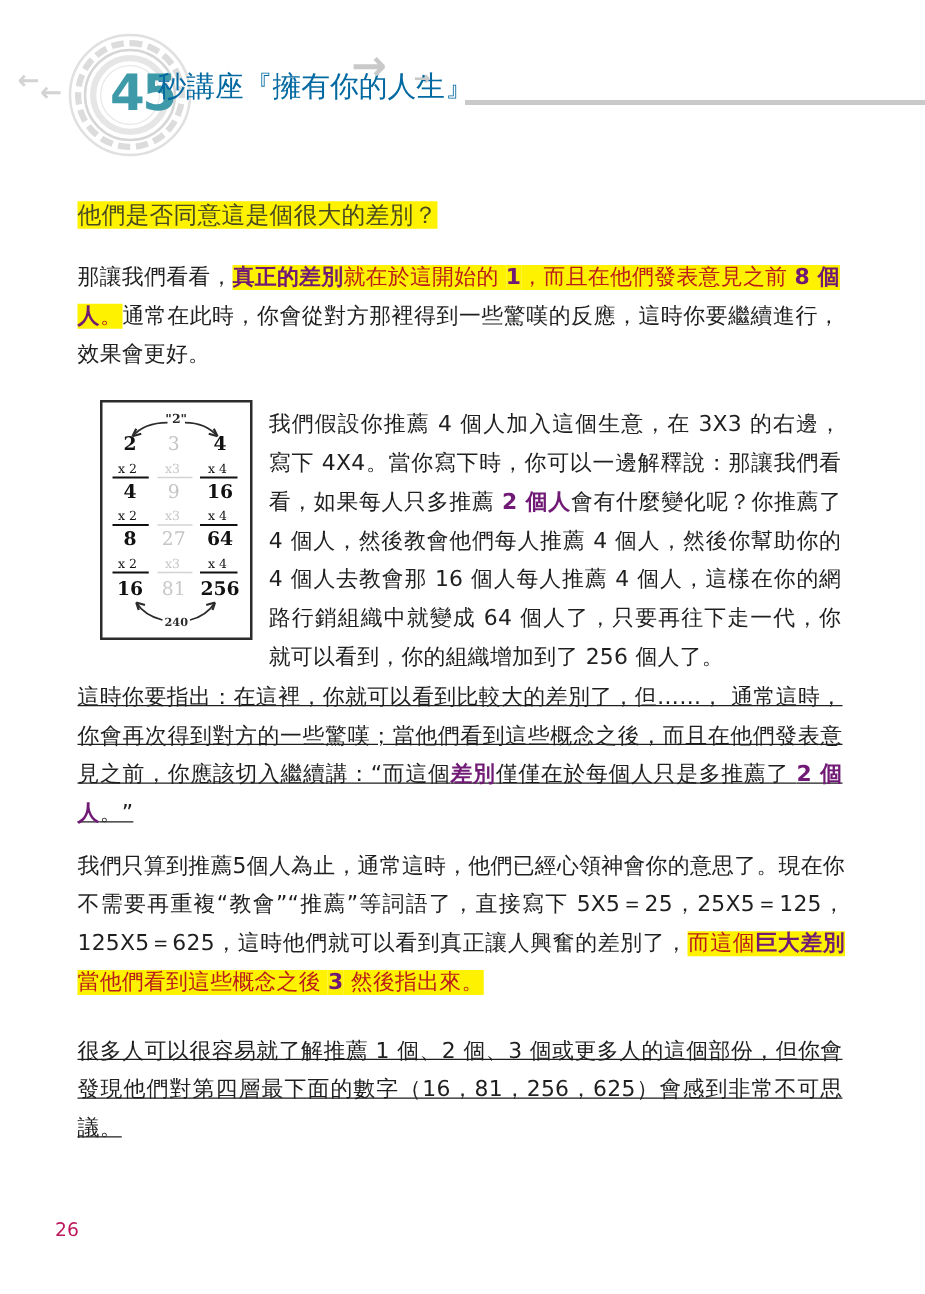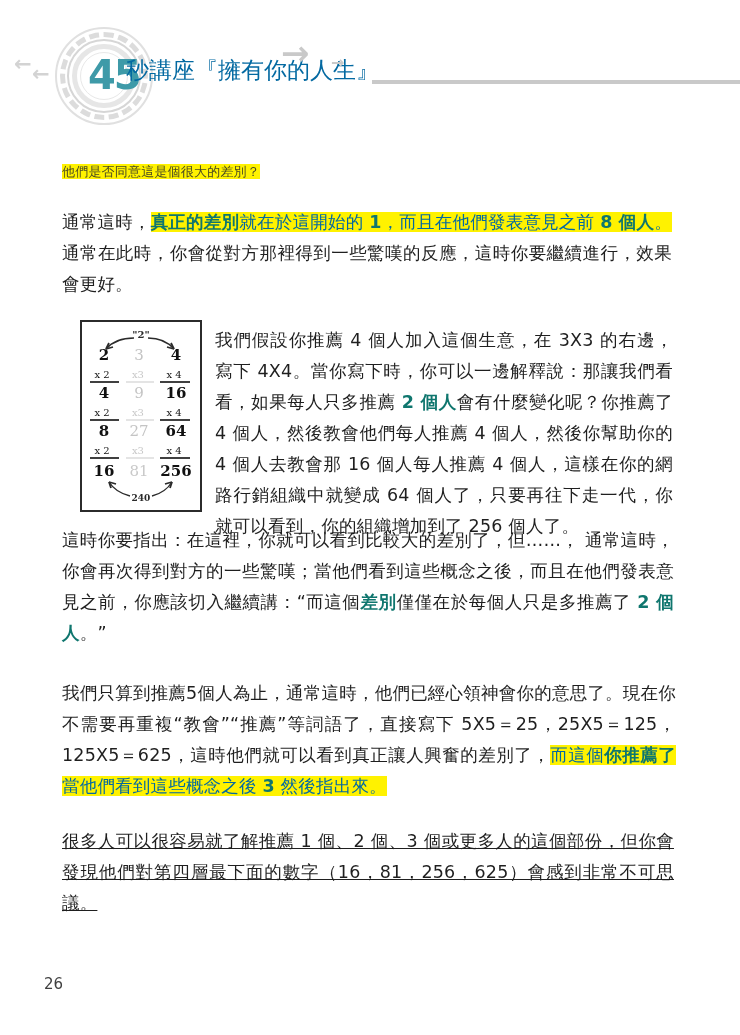--- a/index.html
+++ b/index.html
@@ -105,56 +105,56 @@
     color: #1f1f1f;
     text-align: justify;
     font-family: "DejaVu Sans", sans-serif;
     letter-spacing: 0.2px;
   }
   .hl {
     background: #fff200;
   }
   .hl-dim {
     background: #fff200;
-    color: #0369a1;
-  }
-  b { font-weight: bold; color: #0f766e; }
+    color: #b91c1c;
+  }
+  b { font-weight: bold; color: #701a75; }
 
   #heading-line {
     left: 62px; top: 158px;
     width: 600px;
     font-weight: normal;
-    font-size: 13px;
+    font-size: 19px;
     line-height: 28px;
   }
   #heading-line .hl-dim { color: #4a4a22; font-weight: normal; }
 
   #para-1 { left: 62px; top: 207px; width: 610px; }
   #para-2 { left: 215px; top: 325px; width: 458px; }
-  #para-3 { left: 62px; top: 525px; width: 612px; }
+  #para-3 { left: 62px; top: 543px; width: 612px; text-decoration: underline; }
   #para-4 { left: 62px; top: 678px; width: 614px; }
   #para-5 { left: 62px; top: 826px; width: 612px; text-decoration: underline; }
 
   
   #diagram-box {
     position: absolute;
     left: 80px; top: 320px;
     width: 118px; height: 188px;
     border: 2px solid #2b2b2b;
     background: #fff;
     overflow: hidden;
   }
   #diagram-svg { display: block; }
 
   
   #page-number {
     position: absolute;
     left: 44px; top: 975px;
     font-size: 15px;
-    color: #404040;
+    color: #be185d;
     font-family: "DejaVu Sans", sans-serif;
   }
 </style>
 </head>
 <body>
 
 <div id="header">
 
   <span class="arrow-left" id="arrow-left-outer">←</span>
   <span class="arrow-left" id="arrow-left-inner">←</span>
@@ -174,27 +174,27 @@
   <span id="arrow-right-big">→</span>
   <span id="arrow-right-small">→</span>
 
   <div id="header-rule"></div>
 </div>
 
 <div id="content">
 
   <div class="para" id="heading-line"><span class="hl-dim">他們是否同意這是個很大的差別？</span></div>
 
-  <div class="para" id="para-1"><span>通常這時，</span><span class="hl"><b>真正的差別</b></span><span class="hl-dim">就在於這開始的 </span><span class="hl"><b>1</b></span><span class="hl-dim">，而且在他們發表意見之前 </span><span class="hl"><b>8 個人</b></span><span class="hl-dim">。</span><span>通常在此時，你會從對方那裡得到一些驚嘆的反應，這時你要繼續進行，效果會更好。</span></div>
+  <div class="para" id="para-1"><span>那讓我們看看，</span><span class="hl"><b>真正的差別</b></span><span class="hl-dim">就在於這開始的 </span><span class="hl"><b>1</b></span><span class="hl-dim">，而且在他們發表意見之前 </span><span class="hl"><b>8 個人</b></span><span class="hl-dim">。</span><span>通常在此時，你會從對方那裡得到一些驚嘆的反應，這時你要繼續進行，效果會更好。</span></div>
 
   <div class="para" id="para-2"><span>我們假設你推薦 4 個人加入這個生意，在 3X3 的右邊，寫下 4X4。當你寫下時，你可以一邊解釋說：那讓我們看看，如果每人只多推薦 </span><b>2 個人</b><span>會有什麼變化呢？你推薦了 4 個人，然後教會他們每人推薦 4 個人，然後你幫助你的 4 個人去教會那 16 個人每人推薦 4 個人，這樣在你的網路行銷組織中就變成 64 個人了，只要再往下走一代，你就可以看到，你的組織增加到了 256 個人了。</span></div>
 
   <div class="para" id="para-3"><span>這時你要指出：在這裡，你就可以看到比較大的差別了，但……， 通常這時，你會再次得到對方的一些驚嘆；當他們看到這些概念之後，而且在他們發表意見之前，你應該切入繼續講：“而這個</span><b>差別</b><span>僅僅在於每個人只是多推薦了 </span><b>2 個人</b><span>。”</span></div>
 
-  <div class="para" id="para-4"><span>我們只算到推薦5個人為止，通常這時，他們已經心領神會你的意思了。現在你不需要再重複“教會”“推薦”等詞語了，直接寫下 5X5＝25，25X5＝125，125X5＝625，這時他們就可以看到真正讓人興奮的差別了，</span><span class="hl-dim">而這個</span><span class="hl"><b>你推薦了</b></span><span class="hl-dim">當他們看到這些概念之後 </span><span class="hl"><b>3</b></span><span class="hl-dim"> 然後指出來。</span></div>
+  <div class="para" id="para-4"><span>我們只算到推薦5個人為止，通常這時，他們已經心領神會你的意思了。現在你不需要再重複“教會”“推薦”等詞語了，直接寫下 5X5＝25，25X5＝125，125X5＝625，這時他們就可以看到真正讓人興奮的差別了，</span><span class="hl-dim">而這個</span><span class="hl"><b>巨大差別</b></span><span class="hl-dim">當他們看到這些概念之後 </span><span class="hl"><b>3</b></span><span class="hl-dim"> 然後指出來。</span></div>
 
   <div class="para" id="para-5"><span>很多人可以很容易就了解推薦 1 個、2 個、3 個或更多人的這個部份，但你會發現他們對第四層最下面的數字（16，81，256，625）會感到非常不可思議。</span></div>
 
   <div id="diagram-box">
     <svg id="diagram-svg" width="114" height="184" viewBox="0 0 114 184">
 
       <path d="M 52 16 C 40 16 30 20 24 27" fill="none" stroke="#2b2b2b" stroke-width="1.4"></path>
       <path d="M 24 27 L 31 25 M 24 27 L 27 21" fill="none" stroke="#2b2b2b" stroke-width="1.8"></path>
       <path d="M 66 16 C 78 16 86 20 92 27" fill="none" stroke="#2b2b2b" stroke-width="1.4"></path>
       <path d="M 92 27 L 85 25 M 92 27 L 89 21" fill="none" stroke="#2b2b2b" stroke-width="1.8"></path>

